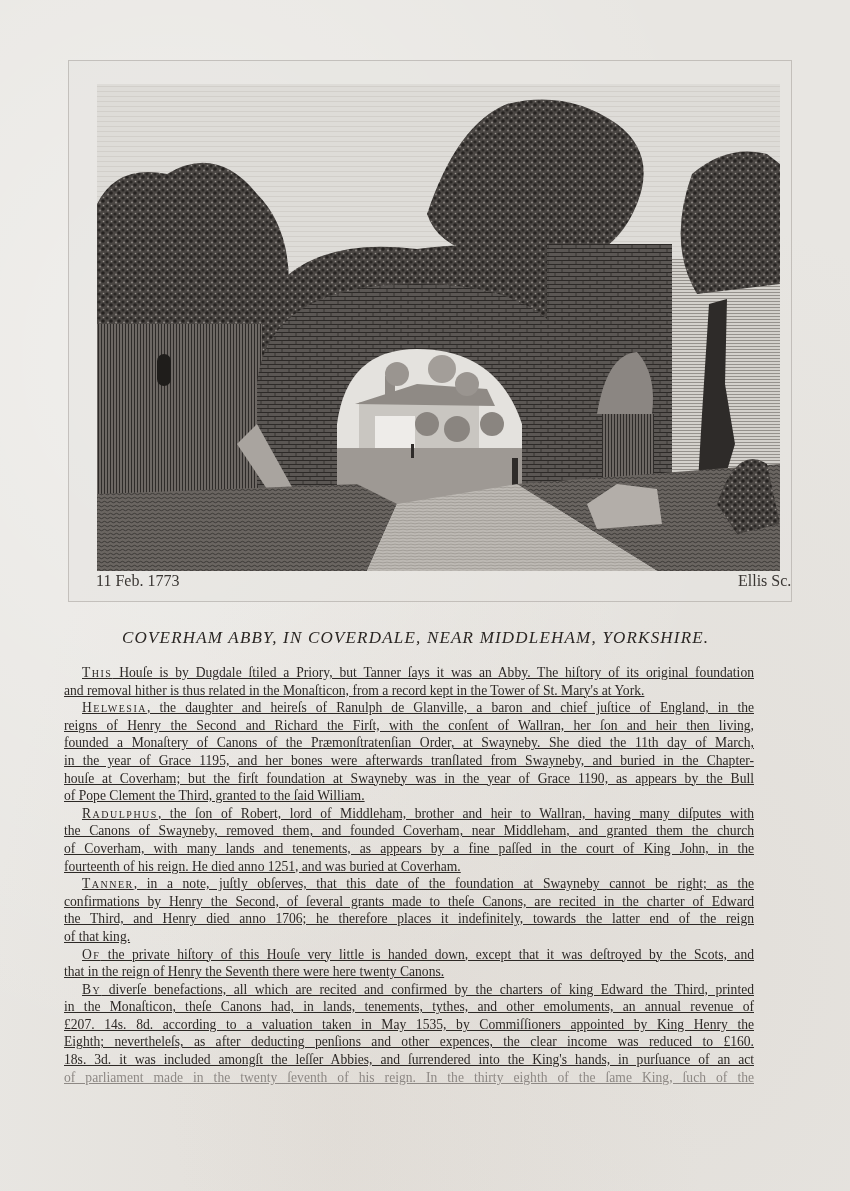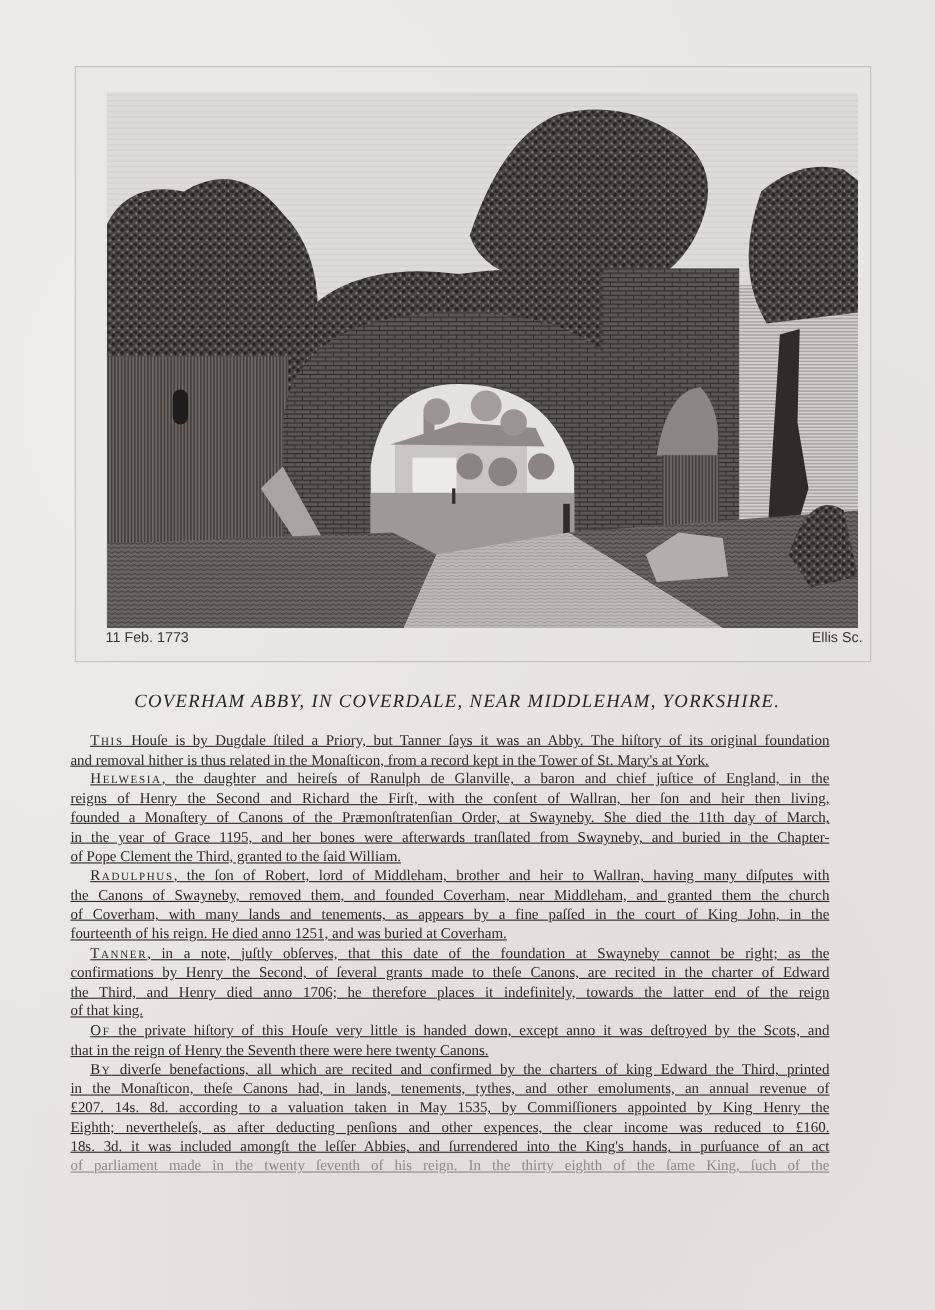--- a/index.html
+++ b/index.html
@@ -23,22 +23,22 @@
     border: 1px solid rgba(150,145,140,0.45);
     background: rgba(230,228,224,0.55);
   }
   .engraving {
     position: absolute; left: 97px; top: 84px; width: 683px; height: 487px;
     overflow: hidden;
     background: #dcdad5;
   }
   .engraving svg { display: block; width: 100%; height: 100%; }
   .imprint {
-    position: absolute; top: 572px; font-size: 13px; color: #3a3633;
-    font-family: Liberation Sans, sans-serif;
+    position: absolute; top: 572px; font-size: 16px; color: #3a3633;
+    font-family: Liberation Serif, serif;
   }
   .imprint.left { left: 96px; }
   .imprint.right { left: 738px; }
   .title {
     position: absolute; left: 82px; top: 628px; width: 700px;
     font-size: 17px; font-style: italic; letter-spacing: 1.2px;
     color: #2a2623; white-space: nowrap; margin-left: 40px;
   }
   .body-text {
     position: absolute; left: 64px; top: 664px; width: 690px;
@@ -157,33 +157,34 @@
 
 <div class="body-text">
 
   <span class="line indent"><span class="sc">This</span><span> Houſe is by Dugdale ſtiled a Priory, but Tanner ſays it was an Abby. The hiſtory of its original foundation</span></span>
   <span class="line last">and removal hither is thus related in the Monaſticon, from a record kept in the Tower of St. Mary's at York.</span>
 
   <span class="line indent"><span class="sc">Helwesia</span><span>, the daughter and heireſs of Ranulph de Glanville, a baron and chief juſtice of England, in the</span></span>
   <span class="line">reigns of Henry the Second and Richard the Firſt, with the conſent of Wallran, her ſon and heir then living,</span>
   <span class="line">founded a Monaſtery of Canons of the Præmonſtratenſian Order, at Swayneby. She died the 11th day of March,</span>
   <span class="line">in the year of Grace 1195, and her bones were afterwards tranſlated from Swayneby, and buried in the Chapter-</span>
+  <span class="line">houſe at Coverham; but the firſt foundation at Swayneby was in the year of Grace 1190, as appears by the Bull</span>
   <span class="line last">of Pope Clement the Third, granted to the ſaid William.</span>
 
   <span class="line indent"><span class="sc">Radulphus</span><span>, the ſon of Robert, lord of Middleham, brother and heir to Wallran, having many diſputes with</span></span>
   <span class="line">the Canons of Swayneby, removed them, and founded Coverham, near Middleham, and granted them the church</span>
   <span class="line">of Coverham, with many lands and tenements, as appears by a fine paſſed in the court of King John, in the</span>
   <span class="line last">fourteenth of his reign. He died anno 1251, and was buried at Coverham.</span>
 
   <span class="line indent"><span class="sc">Tanner</span><span>, in a note, juſtly obſerves, that this date of the foundation at Swayneby cannot be right; as the</span></span>
   <span class="line">confirmations by Henry the Second, of ſeveral grants made to theſe Canons, are recited in the charter of Edward</span>
   <span class="line">the Third, and Henry died anno 1706; he therefore places it indefinitely, towards the latter end of the reign</span>
   <span class="line last">of that king.</span>
 
-  <span class="line indent"><span class="sc">Of</span><span> the private hiſtory of this Houſe very little is handed down, except anno it was deſtroyed by the Scots, and</span></span>
+  <span class="line indent"><span class="sc">Of</span><span> the private hiſtory of this Houſe very little is handed down, except that it was deſtroyed by the Scots, and</span></span>
   <span class="line last">that in the reign of Henry the Seventh there were here twenty Canons.</span>
 
   <span class="line indent"><span class="sc">By</span><span> diverſe benefactions, all which are recited and confirmed by the charters of king Edward the Third, printed</span></span>
   <span class="line">in the Monaſticon, theſe Canons had, in lands, tenements, tythes, and other emoluments, an annual revenue of</span>
   <span class="line">£207. 14s. 8d. according to a valuation taken in May 1535, by Commiſſioners appointed by King Henry the</span>
   <span class="line">Eighth; neverthelеſs, as after deducting penſions and other expences, the clear income was reduced to £160.</span>
   <span class="line">18s. 3d. it was included amongſt the leſſer Abbies, and ſurrendered into the King's hands, in purſuance of an act</span>
   <span class="line faded">of parliament made in the twenty ſeventh of his reign. In the thirty eighth of the ſame King, ſuch of the</span>
 </div>
 

